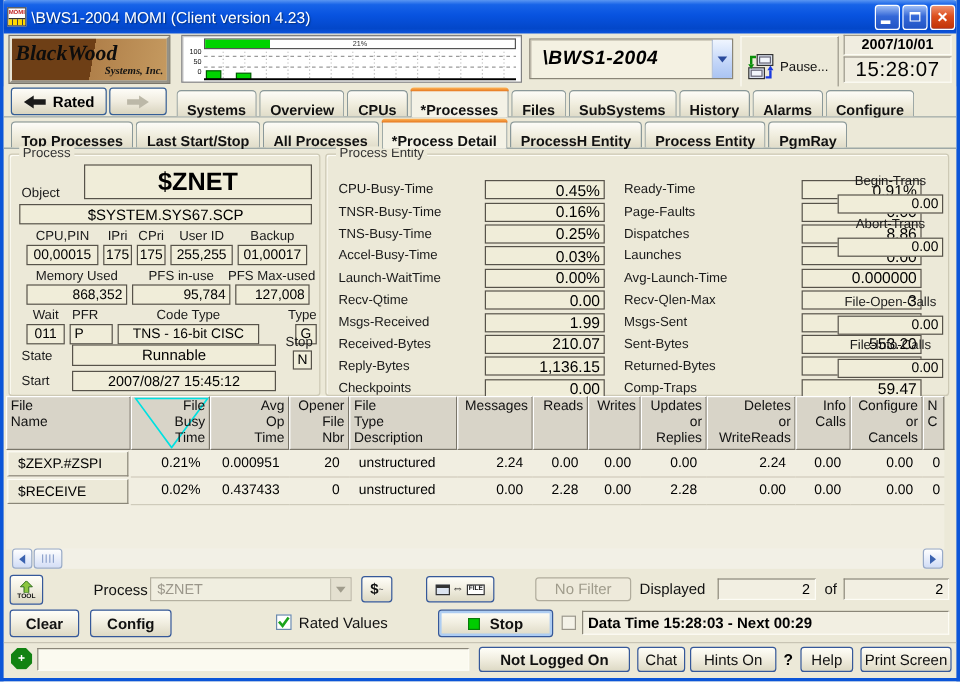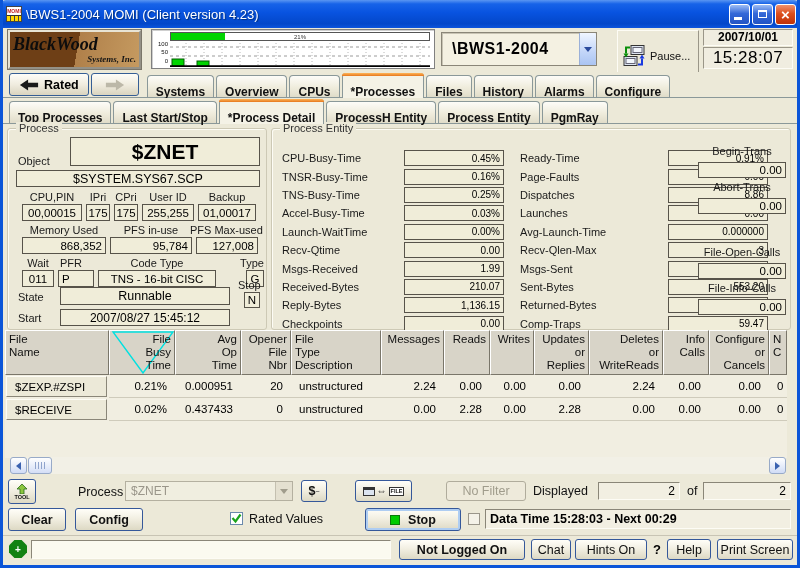--- a/index.html
+++ b/index.html
@@ -34,22 +34,22 @@
     padding:2px 3px; overflow:hidden; }
   .logo .l1 { font-family:"Liberation Serif",serif; font-style:italic; font-weight:bold; font-size:18px; color:#0d0d0d; line-height:20px; }
   .logo .l2 { font-family:"Liberation Serif",serif; font-style:italic; font-weight:bold; font-size:9px; color:#151515; text-align:right; }
   .graphpanel { position:absolute; left:148px; top:1px; width:284px; height:40px;
     background:#fff; border:1px solid #808080; box-shadow:inset 1px 1px 0 #cfcfcf; }
   .gprog { position:absolute; left:18px; top:2px; width:260px; height:9px; border:1px solid #555; background:#fff; }
   .gprog .fill { position:absolute; left:0; top:0; bottom:0; background:#00d400; }
   .gprog .plabel { position:absolute; left:0; right:0; top:0; text-align:center; font-size:6px; line-height:8px; color:#333; }
   .gylabels span { position:absolute; font-size:6px; color:#111; left:2px; width:14px; text-align:right; }
   .gplot { position:absolute; left:18px; top:13px; width:260px; height:24px; }
-  .syscombo { position:absolute; left:438px; top:4px; width:156px; height:34px; display:flex;
-    border:1px solid #8a8678; box-shadow:inset 1px 1px 0 #c8c4b4; background:#f4f1e2; }
+  .syscombo { position:absolute; left:438px; top:4px; width:170px; height:34px; display:flex;
+    border:1px solid #8a8678; box-shadow:inset 1px 1px 0 #c8c4b4; background:#f4f1e2;font-style:italic; }
   .syscombo .val { flex:1; display:flex; align-items:center; padding-left:10px; font-weight:bold; font-size:16px; letter-spacing:.5px; }
   .combobtn { width:17px; border-left:1px solid #9ab0d8; background:linear-gradient(#f0f6ff,#c2d5f8 60%,#aac4f2);
     display:flex; align-items:center; justify-content:center; border-radius:0 1px 1px 0; }
   .tri-down { width:0; height:0; border-left:4px solid transparent; border-right:4px solid transparent; border-top:5px solid #2a4a9c; }
   .pausebtn { position:absolute; left:614px; top:2px; width:82px; height:52px; display:flex; align-items:center;
     gap:4px; padding:0 4px; background:#ece9d8; border:1px solid; border-color:#fdfcf5 #9a9688 #9a9688 #fdfcf5; }
   .pausebtn .ptext { font-size:11px; color:#111; }
   .datetime { position:absolute; left:700px; top:1px; width:90px; height:40px; }
   .dtbox { border:1px solid; border-color:#9a9688 #fdfcf5 #fdfcf5 #9a9688; background:#f0ede0; text-align:center; }
   .dtbox.date { height:17px; font-weight:bold; font-size:12px; line-height:15px; }
@@ -78,21 +78,21 @@
   .lbl { position:absolute; font-size:11px; color:#1a1a1a; white-space:nowrap; }
   .lbl.c { text-align:center; }
   .fld { position:absolute; border:1px solid #57534a; background:#f0edd9; font-size:11.5px; color:#000;
     display:flex; align-items:center; justify-content:flex-end; padding:0 3px; white-space:nowrap; overflow:hidden; }
   .fld.c { justify-content:center; padding:0 1px; }
   .fld.big { font-weight:bold; font-size:21px; }
 
   .entgrid { position:absolute; left:10px; top:20px; display:grid;
     grid-template-columns:106px 100px 132px 100px; grid-auto-rows:18.4px; column-gap:16px; align-items:center; }
   .elbl { font-size:11px; color:#1a1a1a; white-space:nowrap; }
-  .efld { height:16px; border:1px solid #57534a; background:#f0edd9; font-size:10px;
+  .efld { height:16px; border:1px solid #57534a; background:#f0edd9; font-size:13px;
     display:flex; align-items:center; justify-content:flex-end; padding:0 3px; }
 
   
   .ftable { position:absolute; left:2px; top:206px; width:782px; height:128px; background:#f1eee1; }
   .thead, .trow { display:grid; grid-template-columns:104px 66px 66px 50px 90px 63px 46px 44px 55px 74px 46px 60px 18px; }
   .th { position:relative; height:45px; background:#d8d4c8; border-top:1px solid #fff; border-left:1px solid #fff;
     border-right:1px solid #7a766a; border-bottom:1px solid #7a766a; font-size:11.5px; color:#111;
     padding:2px 3px; white-space:pre-line; text-align:right; display:flex; justify-content:flex-end; overflow:hidden; line-height:13px; }
   .th.left { justify-content:flex-start; text-align:left; }
   .sortsvg { position:absolute; left:1px; top:0; }
@@ -244,36 +244,42 @@
     <div class="tab">
         <span>CPUs</span>
       </div>
     <div class="tab active">
         <span>*Processes</span>
       </div>
     <div class="tab">
         <span>Files</span>
       </div>
     <div class="tab">
+        <span>SubSystems</span>
+      </div>
+    <div class="tab">
         <span>History</span>
       </div>
     <div class="tab">
         <span>Alarms</span>
       </div>
     <div class="tab">
         <span>Configure</span>
       </div>
   </div>
 
   <div class="tabrow tabrow2">
     <div class="tab">
         <span>Top Processes</span>
       </div>
     <div class="tab">
         <span>Last Start/Stop</span>
+      </div>
+    <div class="tab">
+        <span>All Processes</span>
       </div>
     <div class="tab active">
         <span>*Process Detail</span>
       </div>
     <div class="tab">
         <span>ProcessH Entity</span>
       </div>
     <div class="tab">
         <span>Process Entity</span>
       </div>

